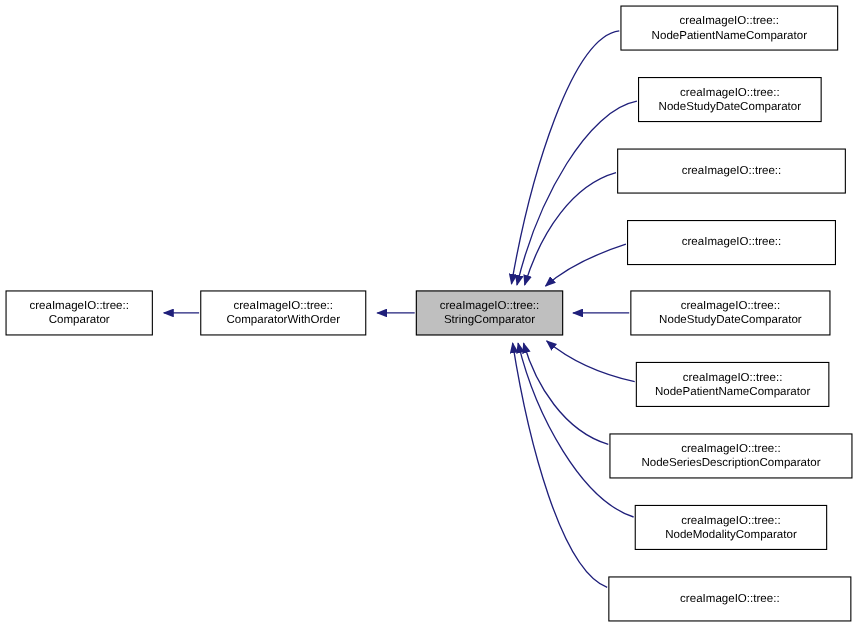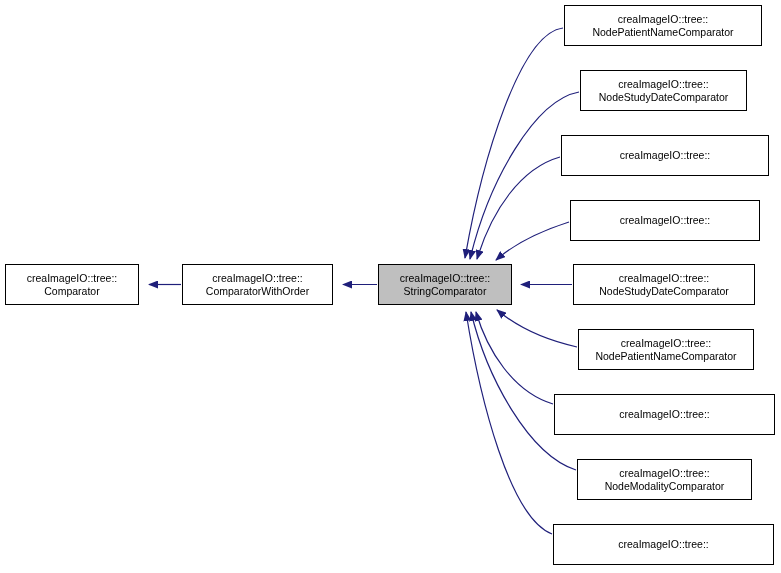--- a/index.html
+++ b/index.html
@@ -112,20 +112,21 @@
     <span class="ln">NodeStudyDateComparator</span>
   </div>
 
   <div class="node" style="left:578px; top:329px; width:176px; height:41px;">
     <span class="ln">creaImageIO::tree::</span>
     <span class="ln">NodePatientNameComparator</span>
   </div>
 
   <div class="node" style="left:554px; top:394px; width:221px; height:41px;">
     <span class="ln">creaImageIO::tree::</span>
+    <span class="ln">NodeSeriesDescriptionComparator</span>
   </div>
 
   <div class="node" style="left:577px; top:459px; width:175px; height:41px;">
     <span class="ln">creaImageIO::tree::</span>
     <span class="ln">NodeModalityComparator</span>
   </div>
 
   <div class="node" style="left:553px; top:524px; width:221px; height:41px;">
     <span class="ln">creaImageIO::tree::</span>
   </div>

